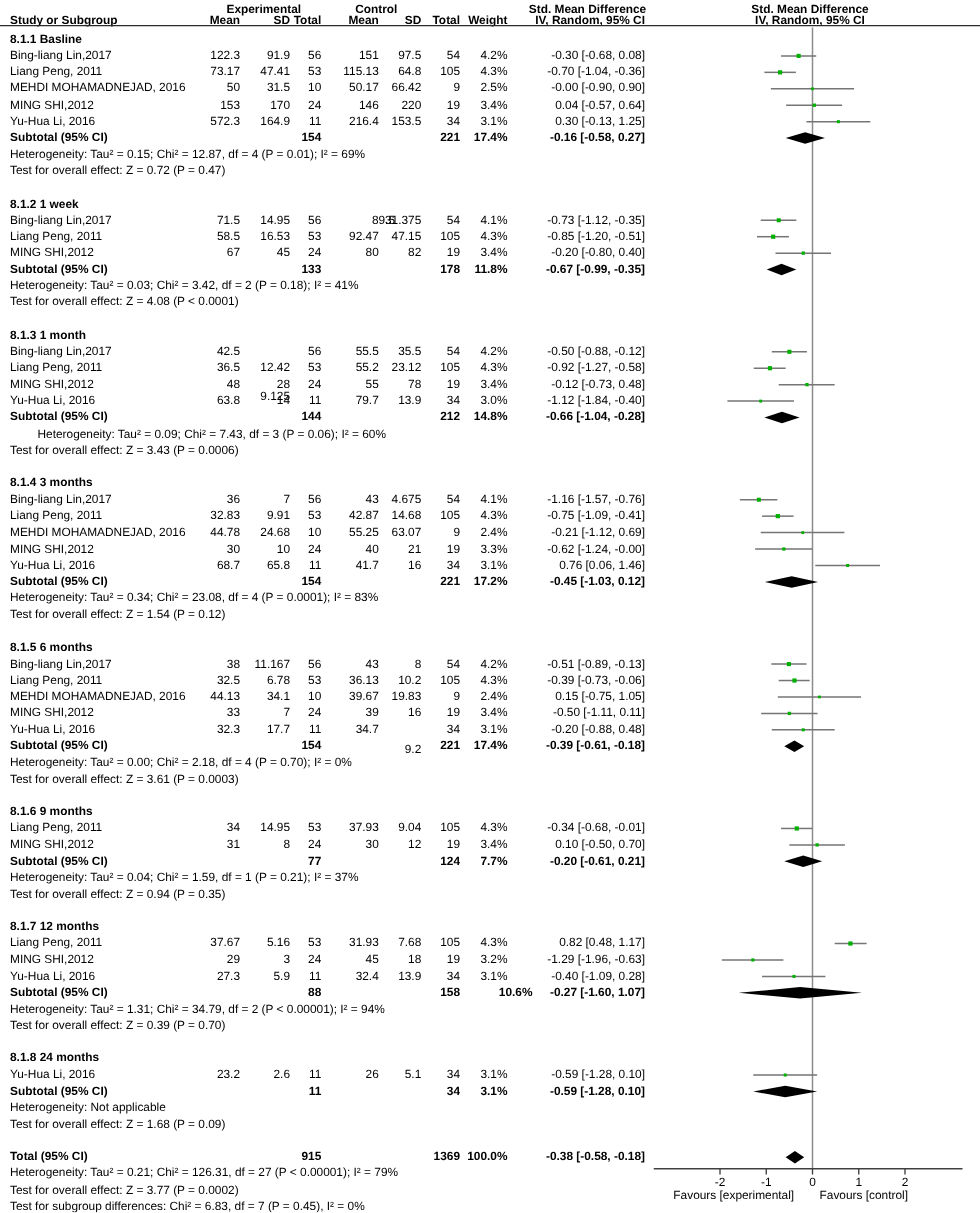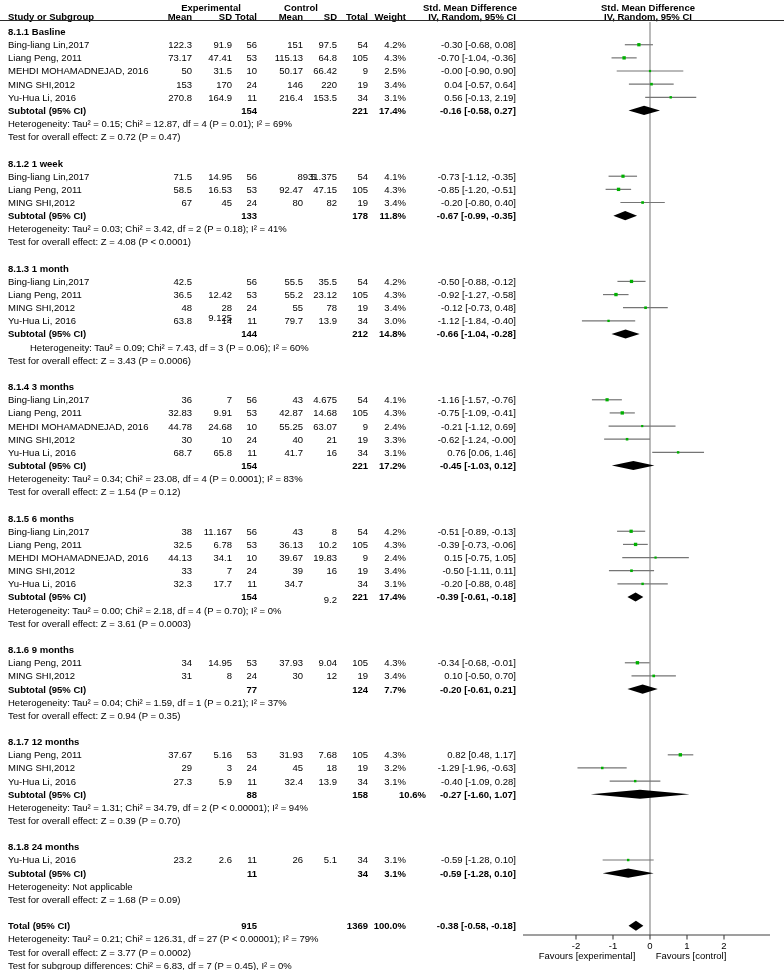--- a/index.html
+++ b/index.html
@@ -83,28 +83,28 @@
         <span style="right: 552px;">170</span>
         <span style="right: 527px;">24</span>
         <span style="right: 481px;">146</span>
         <span style="right: 447px;">220</span>
         <span style="right: 416px;">19</span>
         <span style="right: 378px;">3.4%</span>
         <span style="right: 268px;">0.04 [-0.57, 0.64]</span>
       </div>
       <div class="row" style="top: 90.75px;">
         <span style="left: 8px;">Yu-Hua Li, 2016</span>
-        <span style="right: 592px;">270.8</span>
+        <span style="right: 592px;">572.3</span>
         <span style="right: 552px;">164.9</span>
         <span style="right: 527px;">11</span>
         <span style="right: 481px;">216.4</span>
         <span style="right: 447px;">153.5</span>
         <span style="right: 416px;">34</span>
         <span style="right: 378px;">3.1%</span>
-        <span style="right: 268px;">0.56 [-0.13, 2.19]</span>
+        <span style="right: 268px;">0.30 [-0.13, 1.25]</span>
       </div>
       <div class="row" style="top: 103.9px;">
         <span style="left: 8px; font-weight: bold;">Subtotal (95% CI)</span>
         <span style="right: 527px; font-weight: bold;">154</span>
         <span style="right: 416px; font-weight: bold;">221</span>
         <span style="right: 378px; font-weight: bold;">17.4%</span>
         <span style="right: 268px; font-weight: bold;">-0.16 [-0.58, 0.27]</span>
       </div>
       <div class="row" style="top: 117.05px;">
         <span style="left: 8px;">Heterogeneity: Tau² = 0.15; Chi² = 12.87, df = 4 (P = 0.01); I² = 69%</span>

